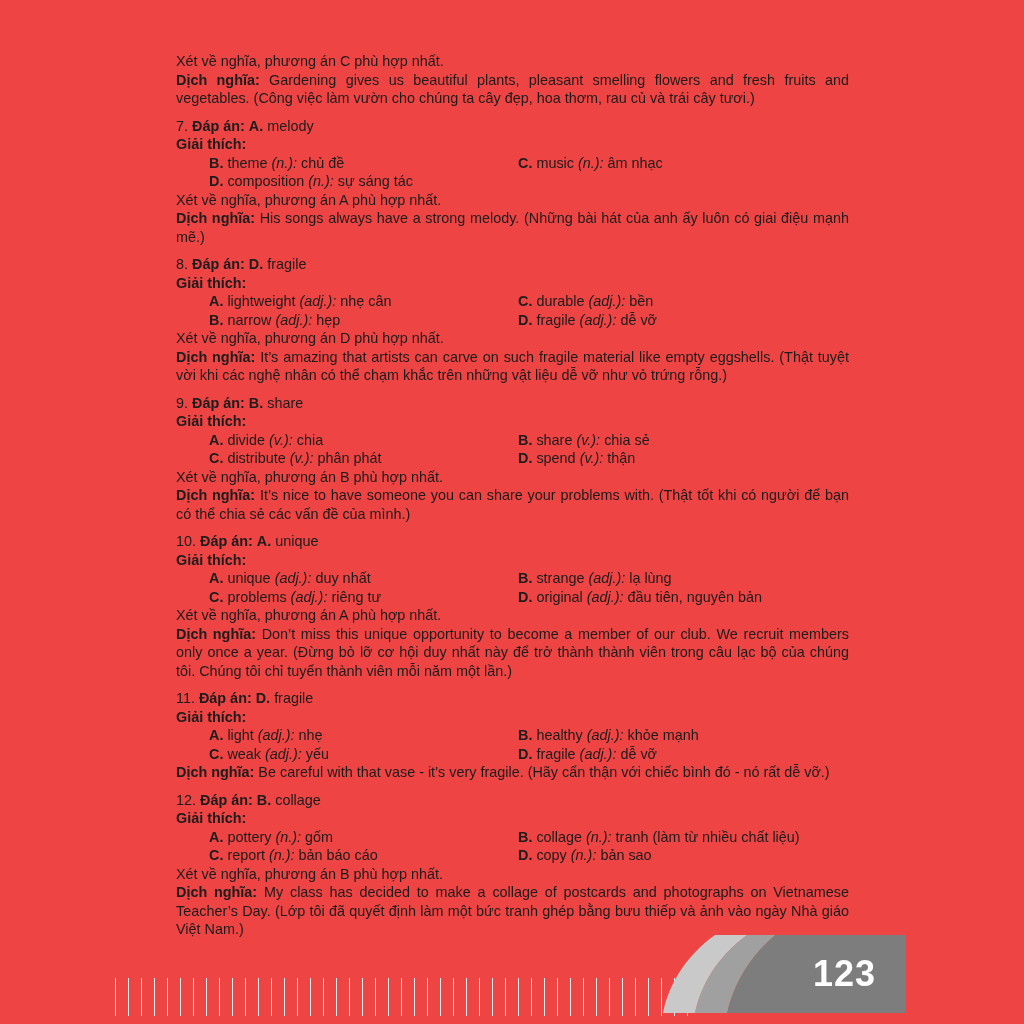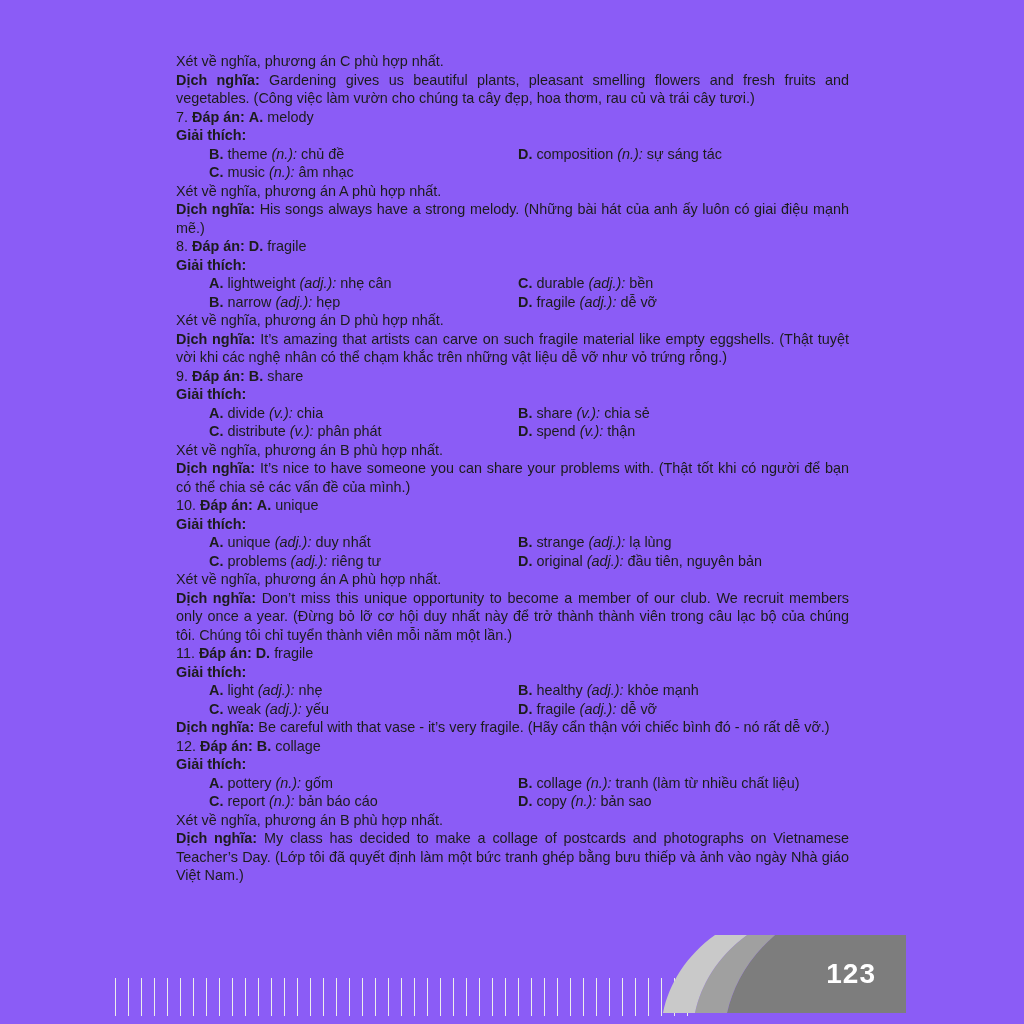--- a/index.html
+++ b/index.html
@@ -5,32 +5,32 @@
   * { margin: 0; padding: 0; box-sizing: border-box; }
   html, body { background: #ffffff; }
   body {
     width: 1024px; height: 1024px;
     font-family: "Liberation Sans", sans-serif;
     color: #1c1c1c;
   }
   .page {
     position: relative;
     width: 1024px; height: 1024px;
-    background: #8b5cf6;
+    background: #ef4444;
     overflow: hidden;
   }
   .content {
     position: absolute;
     left: 176px; top: 52px;
     width: 673px;
     font-size: 14.4px;
     line-height: 18.5px;
   }
   p { margin: 0; }
-  .block { }
+  .block { margin-top: 9px; }
   .just { text-align: justify; }
   b { font-weight: bold; }
   i { font-style: italic; }
   .options {
     display: grid;
     grid-template-columns: 309px 1fr;
     padding-left: 33px;
   }
   
   .stripes {
@@ -44,43 +44,43 @@
     position: absolute;
     left: 655px; top: 935px;
     width: 251px; height: 78px;
   }
   .banner svg { display: block; }
   .pagenum {
     position: absolute;
     right: 30px; top: 50%;
     transform: translateY(-50%);
     color: #ffffff;
-    font-size: 28px;
+    font-size: 36px;
     font-weight: bold;
     letter-spacing: 1px;
   }
 </style>
 </head>
 <body>
 
 <div class="page">
 
   <div class="content">
 
     <p class="line">Xét về nghĩa, phương án C phù hợp nhất.</p>
     <p class="para just"><b>Dịch nghĩa:</b> <span>Gardening gives us beautiful plants, pleasant smelling flowers and fresh fruits and vegetables. (Công việc làm vườn cho chúng ta cây đẹp, hoa thơm, rau củ và trái cây tươi.)</span></p>
 
     <div id="blocks">
   <section class="block">
     <p class="line"><span>7.</span> <b>Đáp án:</b> <b>A.</b> <span>melody</span></p>
     <p class="line"><b>Giải thích:</b></p>
     <div class="options">
       <p class="opt"><b>B.</b> <span>theme</span> <i>(n.):</i> <span>chủ đề</span></p>
+      <p class="opt"><b>C.</b> <span>music</span> <i>(n.):</i> <span>âm nhạc</span></p>
       <p class="opt"><b>D.</b> <span>composition</span> <i>(n.):</i> <span>sự sáng tác</span></p>
-      <p class="opt"><b>C.</b> <span>music</span> <i>(n.):</i> <span>âm nhạc</span></p>
     </div>
     <p class="line">Xét về nghĩa, phương án A phù hợp nhất.</p>
     <p class="para just"><b>Dịch nghĩa:</b> <span>His songs always have a strong melody. (Những bài hát của anh ấy luôn có giai điệu mạnh mẽ.)</span></p>
   </section>
 
   <section class="block">
     <p class="line"><span>8.</span> <b>Đáp án:</b> <b>D.</b> <span>fragile</span></p>
     <p class="line"><b>Giải thích:</b></p>
     <div class="options">
       <p class="opt"><b>A.</b> <span>lightweight</span> <i>(adj.):</i> <span>nhẹ cân</span></p>

